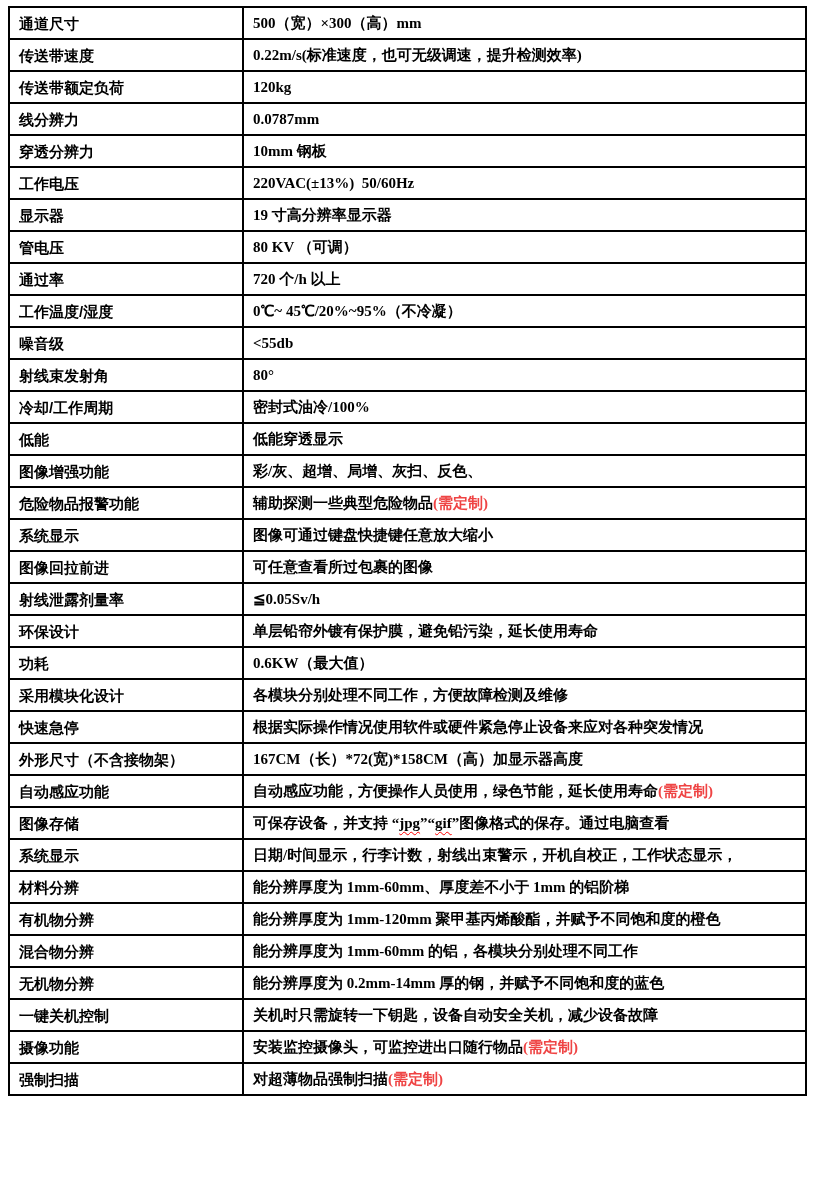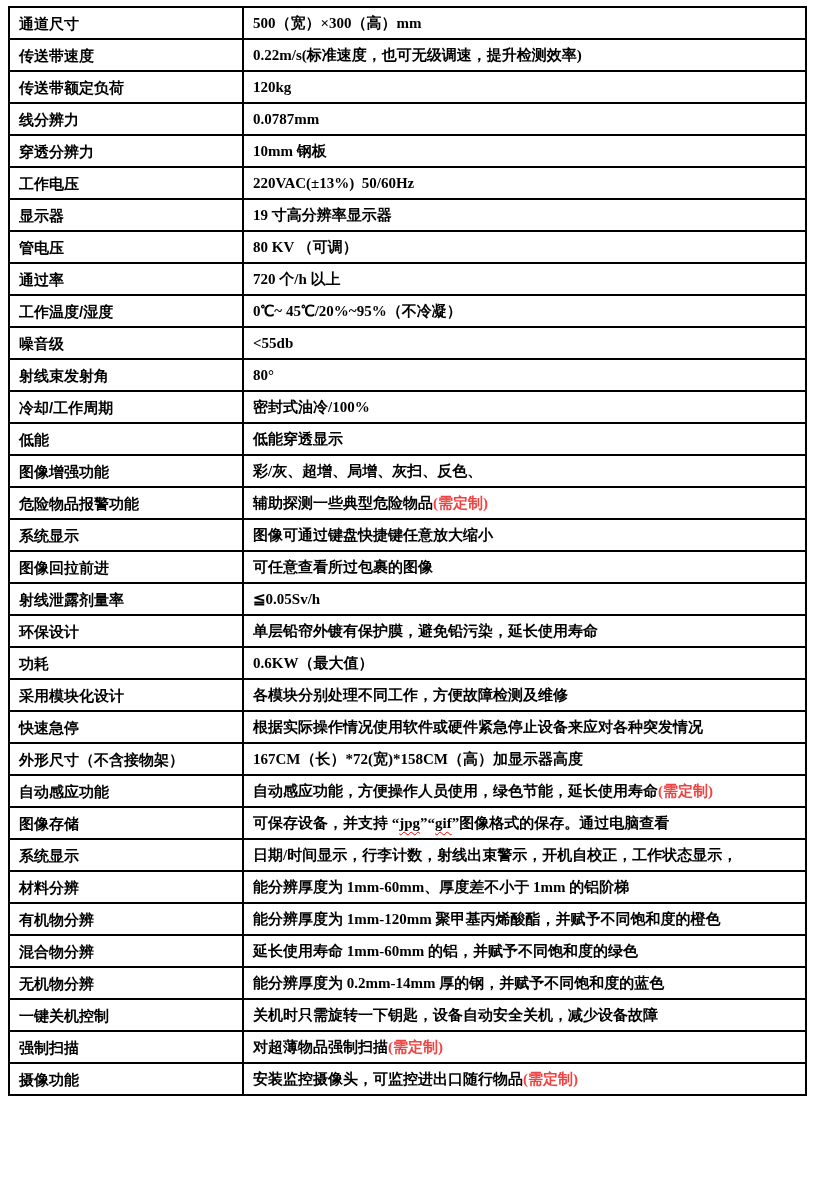--- a/index.html
+++ b/index.html
@@ -151,33 +151,33 @@
         <tr>
           <td class="label-cell shaded">材料分辨</td>
           <td class="value-cell shaded"><span class="seg">能分辨厚度为 1mm-60mm、厚度差不小于 1mm 的铝阶梯</span></td>
         </tr>
         <tr>
           <td class="label-cell">有机物分辨</td>
           <td class="value-cell"><span class="seg">能分辨厚度为 1mm-120mm 聚甲基丙烯酸酯，并赋予不同饱和度的橙色</span></td>
         </tr>
         <tr>
           <td class="label-cell shaded">混合物分辨</td>
-          <td class="value-cell shaded"><span class="seg">延长使用寿命 1mm-60mm 的铝，并赋予不同饱和度的绿色</span></td>
+          <td class="value-cell shaded"><span class="seg">能分辨厚度为 1mm-60mm 的铝，各模块分别处理不同工作</span></td>
         </tr>
         <tr>
           <td class="label-cell">无机物分辨</td>
           <td class="value-cell"><span class="seg">能分辨厚度为 0.2mm-14mm 厚的钢，并赋予不同饱和度的蓝色</span></td>
         </tr>
         <tr>
           <td class="label-cell shaded">一键关机控制</td>
           <td class="value-cell shaded"><span class="seg">关机时只需旋转一下钥匙，设备自动安全关机，减少设备故障</span></td>
         </tr>
         <tr>
+          <td class="label-cell">摄像功能</td>
+          <td class="value-cell"><span class="seg">安装监控摄像头，可监控进出口随行物品</span><span class="seg red">(需定制)</span></td>
+        </tr>
+        <tr>
           <td class="label-cell">强制扫描</td>
           <td class="value-cell"><span class="seg">对超薄物品强制扫描</span><span class="seg red">(需定制)</span></td>
-        </tr>
-        <tr>
-          <td class="label-cell">摄像功能</td>
-          <td class="value-cell"><span class="seg">安装监控摄像头，可监控进出口随行物品</span><span class="seg red">(需定制)</span></td>
         </tr>
       </tbody>
   </table>
 </div>
 
 </body></html>

